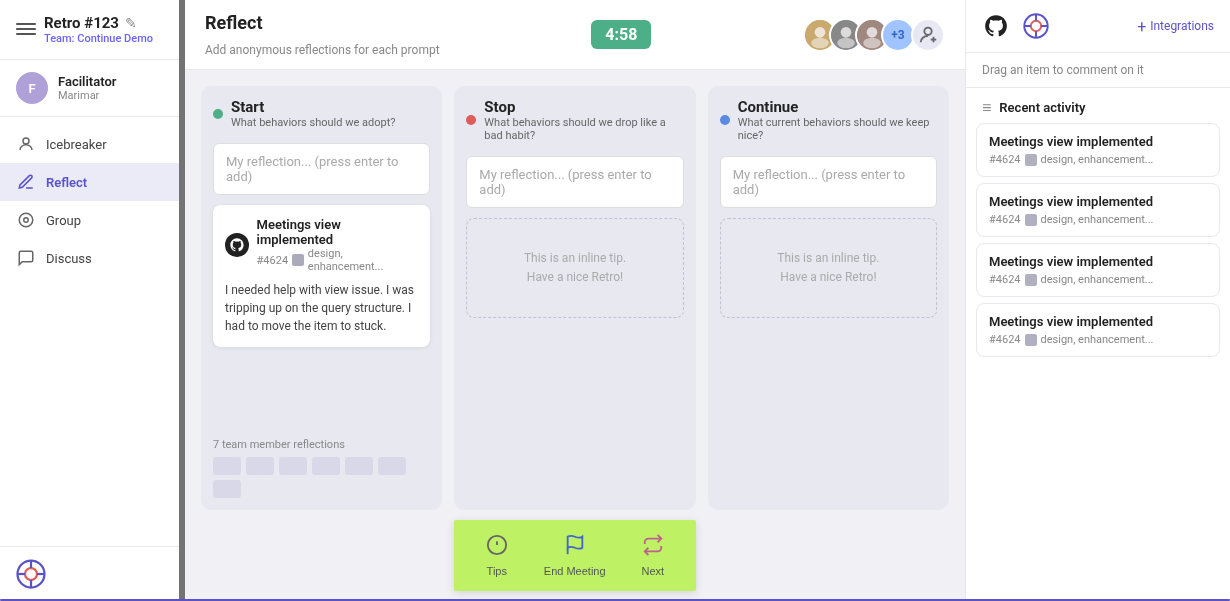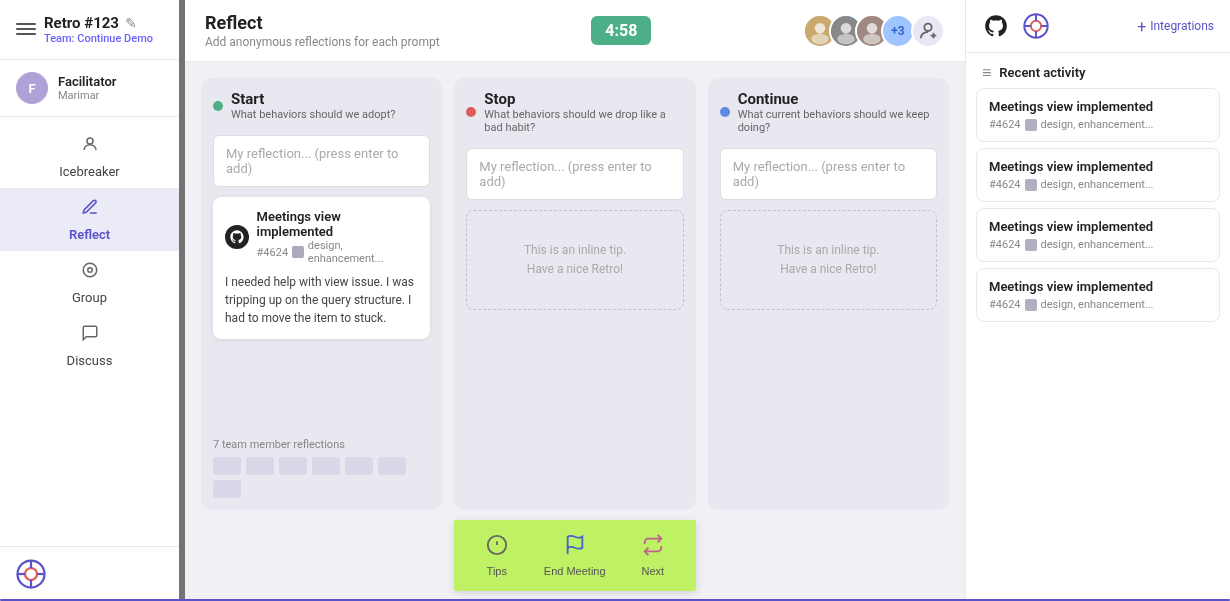--- a/index.html
+++ b/index.html
@@ -15,32 +15,32 @@
     .team-label { font-size: 11px; color: #6c63ff; font-weight: 500; }
     .sidebar-header-inner { display: flex; flex-direction: column; }
 
     .facilitator-section { padding: 12px 16px; display: flex; align-items: center; gap: 10px; border-bottom: 1px solid #e8e8ee; }
     .avatar { width: 32px; height: 32px; border-radius: 50%; background: #b0a0e0; display: flex; align-items: center; justify-content: center; font-size: 13px; color: #fff; font-weight: 600; overflow: hidden; }
     .facilitator-info { display: flex; flex-direction: column; }
     .facilitator-name { font-size: 13px; font-weight: 600; color: #222; }
     .facilitator-sub { font-size: 11px; color: #888; }
 
     .nav-items { display: flex; flex-direction: column; padding: 8px 0; flex: 1; }
-    .nav-item { display: flex; align-items: center; gap: 10px; padding: 9px 16px; cursor: pointer; font-size: 13px; color: #444; border-radius: 0; flex-direction: column; }
+    .nav-item { display: flex; align-items: center; gap: 10px; padding: 9px 16px; cursor: pointer; font-size: 13px; color: #444; border-radius: 0; }
     .nav-item.active { background: #ebebf8; color: #5a52c8; font-weight: 600; }
     .nav-icon { width: 20px; height: 20px; display: flex; align-items: center; justify-content: center; flex-shrink: 0; }
 
     .sidebar-bottom { padding: 12px 16px; border-top: 1px solid #e8e8ee; display: flex; align-items: center; }
     .logo-bottom { width: 30px; height: 30px; }
 
     
     .main { flex: 1; display: flex; flex-direction: column; overflow: hidden; }
     .main-header { background: #fff; padding: 12px 20px; border-bottom: 1px solid #e8e8ee; display: flex; align-items: center; justify-content: space-between; }
     .main-title { font-size: 18px; font-weight: 700; color: #222; }
-    .main-subtitle { font-size: 12px; color: #888; margin-top: 2px; }
+    .main-subtitle { font-size: 12px; color: #888; margin-top: 10px; }
 
     .timer-badge { background: #4caf87; color: #fff; padding: 5px 14px; border-radius: 6px; font-size: 16px; font-weight: 700; }
 
     .participants { display: flex; align-items: center; gap: 0; }
     .participant-avatar { width: 34px; height: 34px; border-radius: 50%; border: 2px solid #fff; margin-left: -8px; overflow: hidden; display: flex; align-items: center; justify-content: center; font-size: 13px; font-weight: 600; }
     .participant-avatar:first-child { margin-left: 0; }
     .participant-count { width: 34px; height: 34px; border-radius: 50%; background: #a0c4ff; border: 2px solid #fff; margin-left: -8px; display: flex; align-items: center; justify-content: center; font-size: 12px; font-weight: 700; color: #3366cc; }
     .participant-add { width: 34px; height: 34px; border-radius: 50%; background: #e8e8f5; border: 2px solid #fff; margin-left: -4px; display: flex; align-items: center; justify-content: center; font-size: 18px; color: #666; cursor: pointer; }
 
     .columns-area { flex: 1; overflow-y: auto; padding: 16px 16px 0 16px; display: flex; gap: 12px; }
@@ -276,21 +276,21 @@
         <div>This is an inline tip.</div>
         <div>Have a nice Retro!</div>
       </div>
     </div>
 
     <div class="column">
       <div class="column-header">
         <div class="column-dot blue"></div>
         <div>
           <div class="column-title">Continue</div>
-          <div class="column-subtitle">What current behaviors should we keep doing?</div>
+          <div class="column-subtitle">What current behaviors should we keep nice?</div>
         </div>
       </div>
       <div class="reflection-input">My reflection... (press enter to add)</div>
       <div class="inline-tip">
         <div>This is an inline tip.</div>
         <div>Have a nice Retro!</div>
       </div>
     </div>
   </div>
 
@@ -349,20 +349,21 @@
         </svg>
         <div class="tab-indicator" style="position:absolute;bottom:0;left:0;right:0;height:2px;background:#5a52c8;"></div>
       </div>
     </div>
     <div class="add-integration">
       <span style="font-size:16px;color:#5a52c8;">+</span>
       <span>Integrations</span>
     </div>
   </div>
 
+  <div class="drag-hint">Drag an item to comment on it</div>
 
   <div class="recent-activity-header">
     <span class="filter-icon">≡</span>
     <span class="recent-activity-title">Recent activity</span>
   </div>
 
   <div class="activity-list">
     <div class="activity-card">
       <div class="activity-card-title">Meetings view implemented</div>
       <div class="activity-card-meta">

